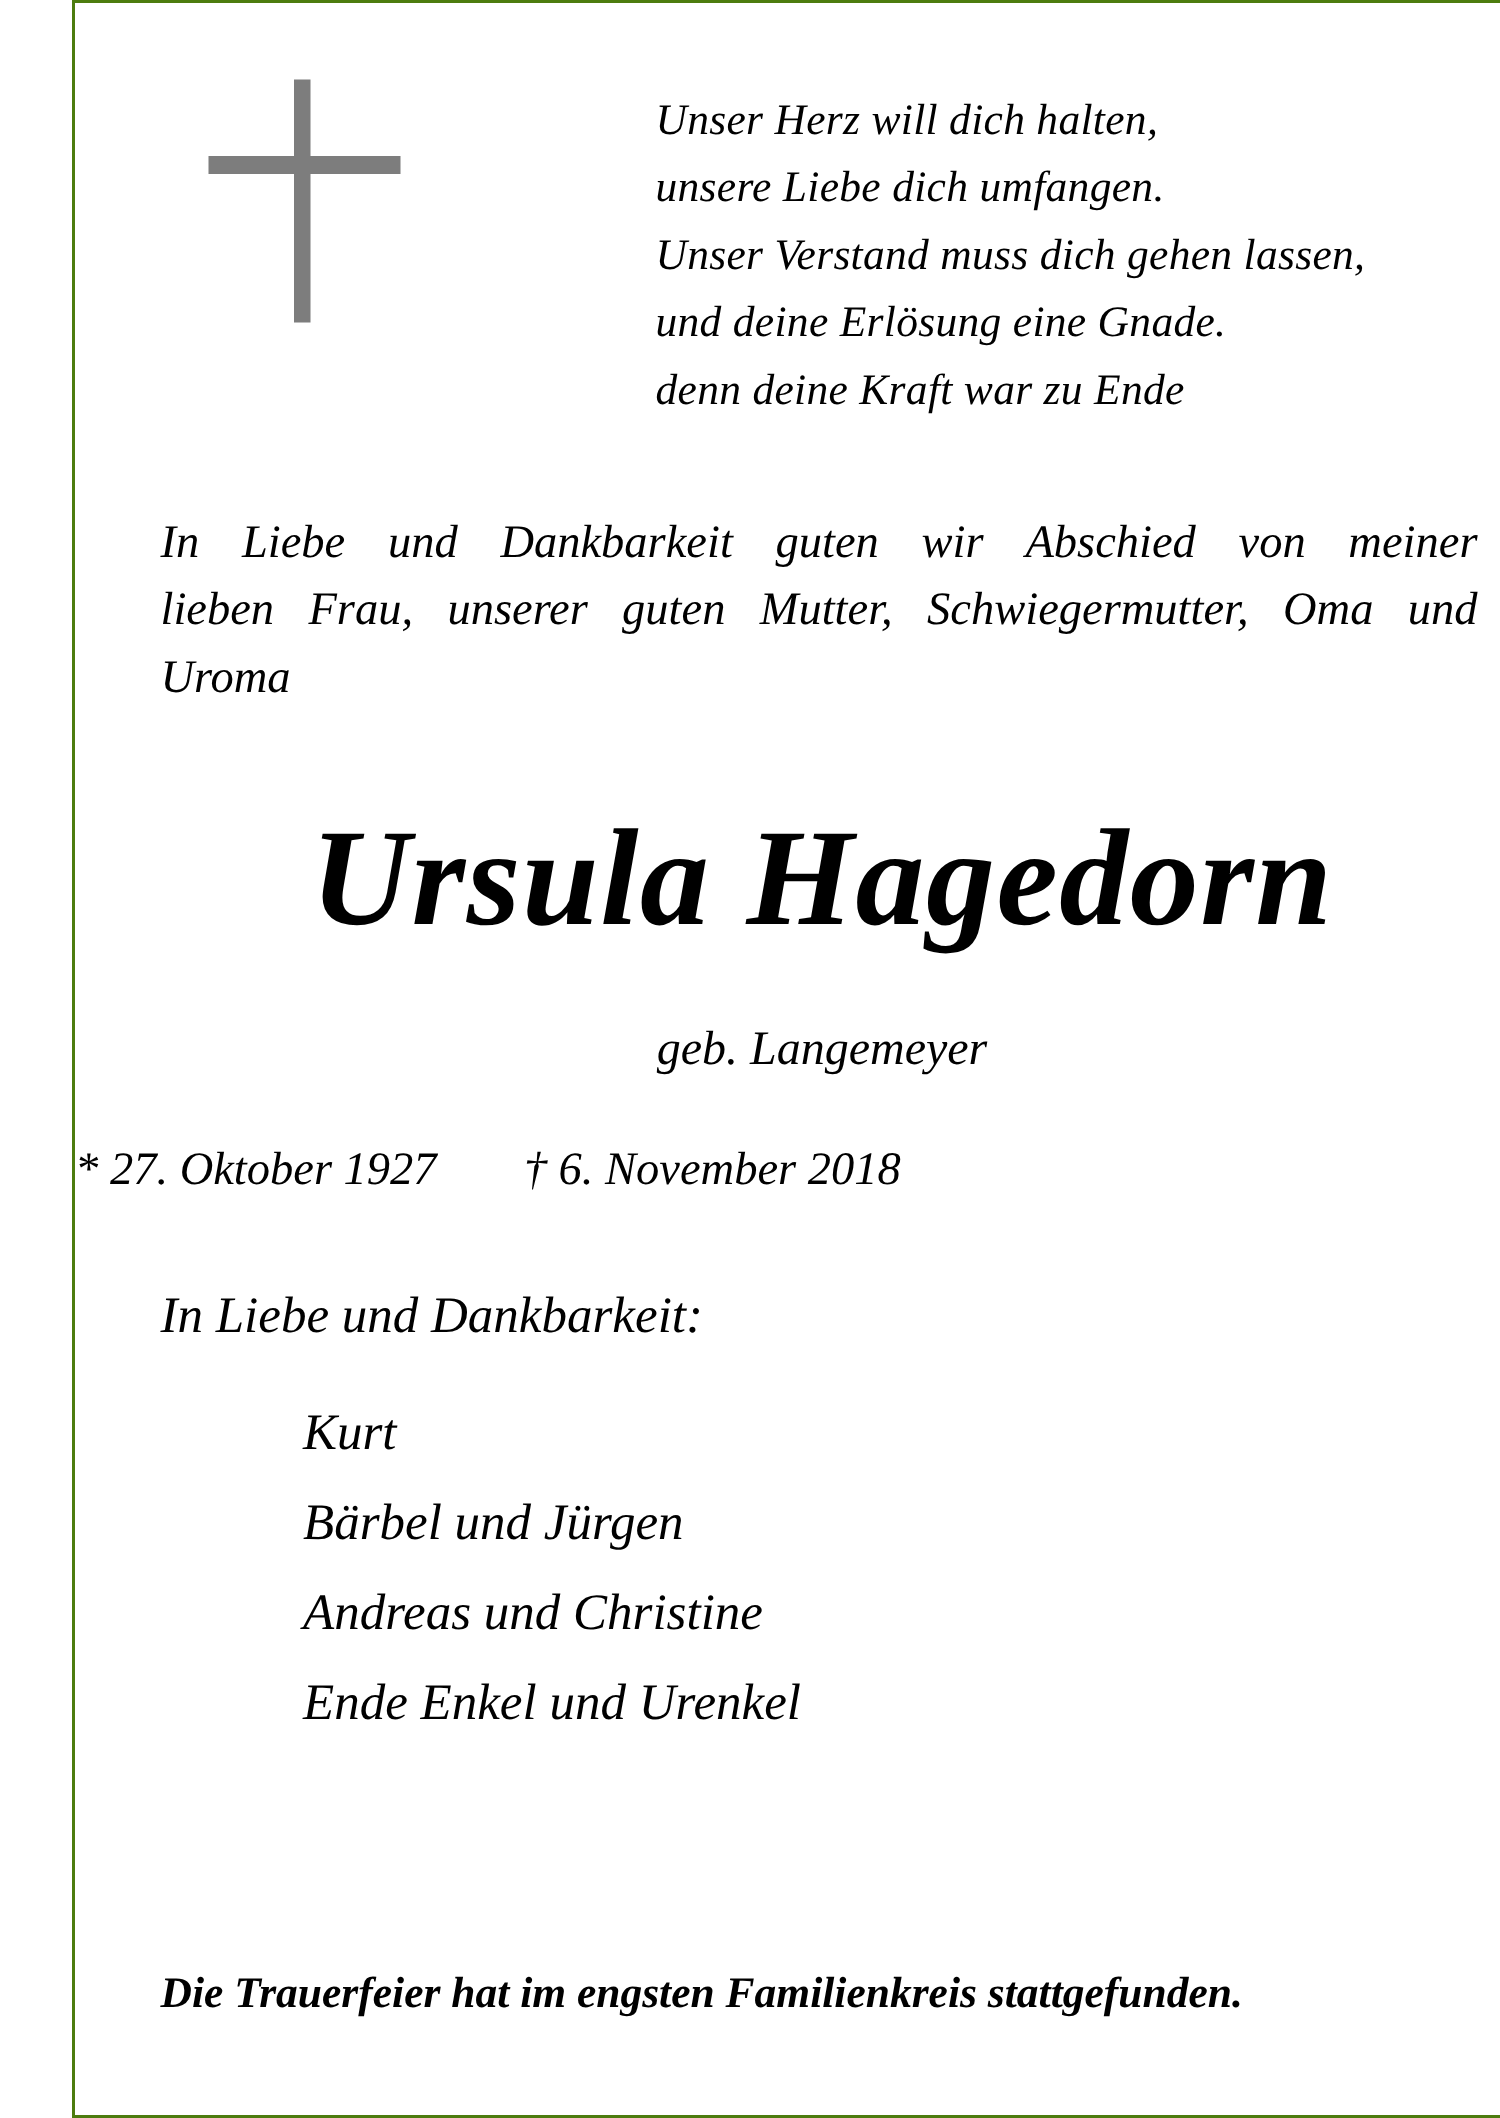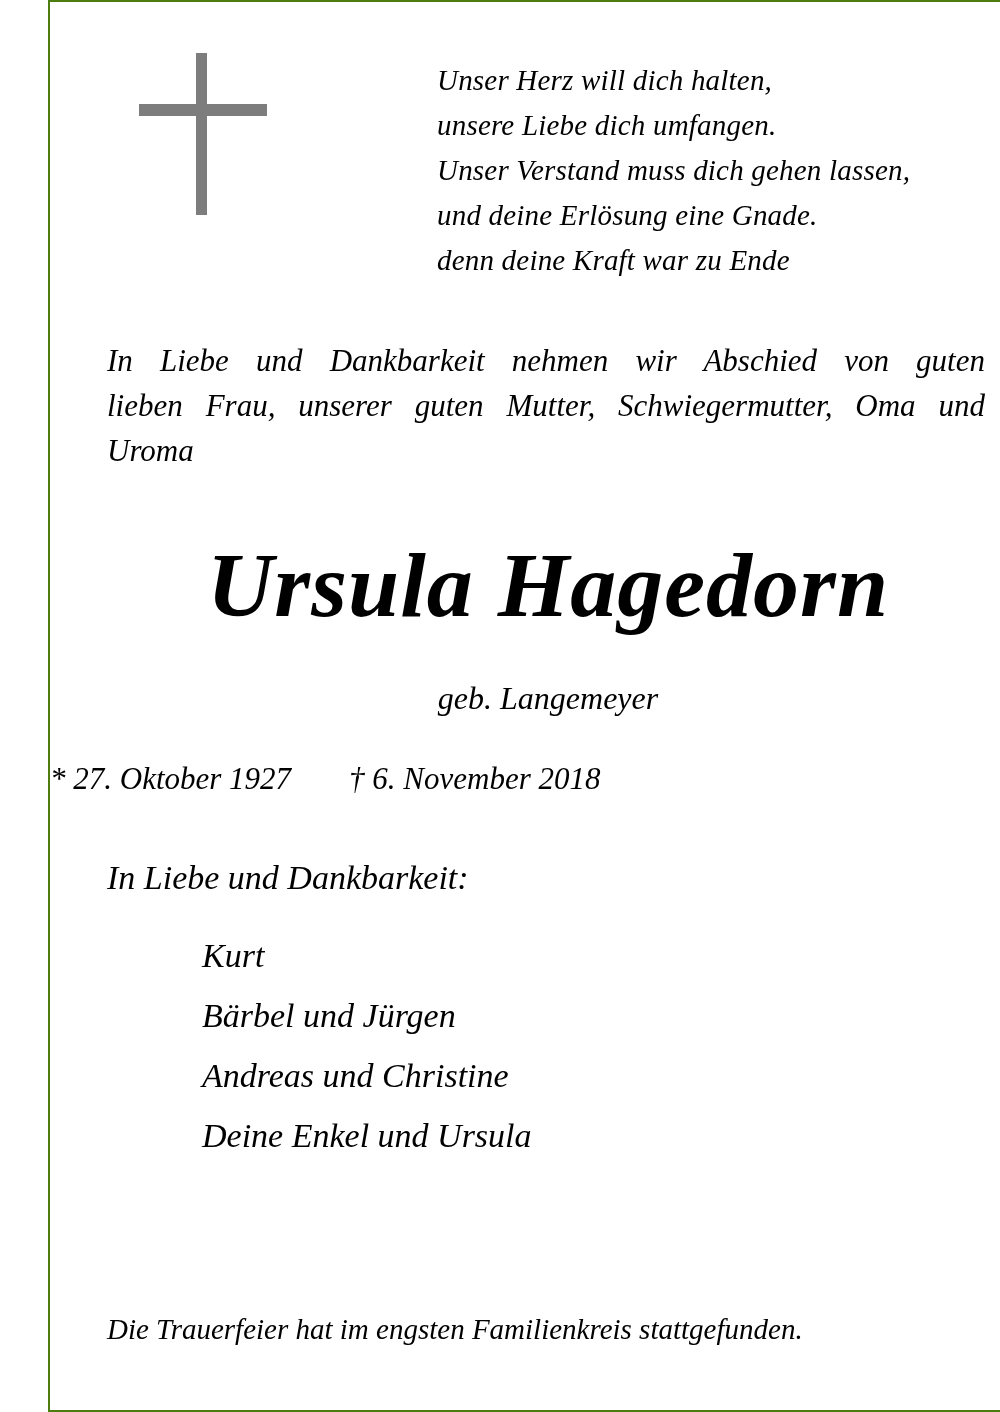--- a/index.html
+++ b/index.html
@@ -125,20 +125,21 @@
     top: 1230px;
     font-size: 30px;
     line-height: 42px;
   }
   .funeral {
     position: absolute;
     left: 57px;
     top: 1306px;
     font-size: 29px;
     line-height: 42px;
+    font-weight: bold;
   }
 </style>
 </head>
 <body>
 
 <div class="page">
 
   <div class="cross">
     <div class="bar-v"></div>
     <div class="bar-h"></div>
@@ -146,39 +147,39 @@
 
   <div class="poem">
     <div class="poem-line">Unser Herz will dich halten,</div>
     <div class="poem-line">unsere Liebe dich umfangen.</div>
     <div class="poem-line">Unser Verstand muss dich gehen lassen,</div>
     <div class="poem-line">und deine Erlösung eine Gnade.</div>
     <div class="poem-line">denn deine Kraft war zu Ende</div>
   </div>
 
   <div class="intro">
-    <div class="just">In Liebe und Dankbarkeit nehmen wir Abschied von guten</div>
+    <div class="just">In Liebe und Dankbarkeit guten wir Abschied von meiner</div>
     <div class="just">lieben Frau, unserer guten Mutter, Schwiegermutter, Oma und</div>
     <div>Uroma</div>
   </div>
 
   <h1 class="name">Ursula Hagedorn</h1>
 
   <div class="maiden">geb. Langemeyer</div>
 
   <div class="dates">
     <span>* 27. Oktober 1927</span>
     <span>† 6. November 2018</span>
   </div>
 
   <div class="salutation">In Liebe und Dankbarkeit:</div>
 
   <div class="mourners">
     <div>Kurt</div>
     <div>Bärbel und Jürgen</div>
     <div>Andreas und Christine</div>
-    <div>Deine Enkel und Ursula</div>
+    <div>Ende Enkel und Urenkel</div>
   </div>
 
 
   <div class="funeral">Die Trauerfeier hat im engsten Familienkreis stattgefunden.</div>
 
 </div>
 
 </body></html>

